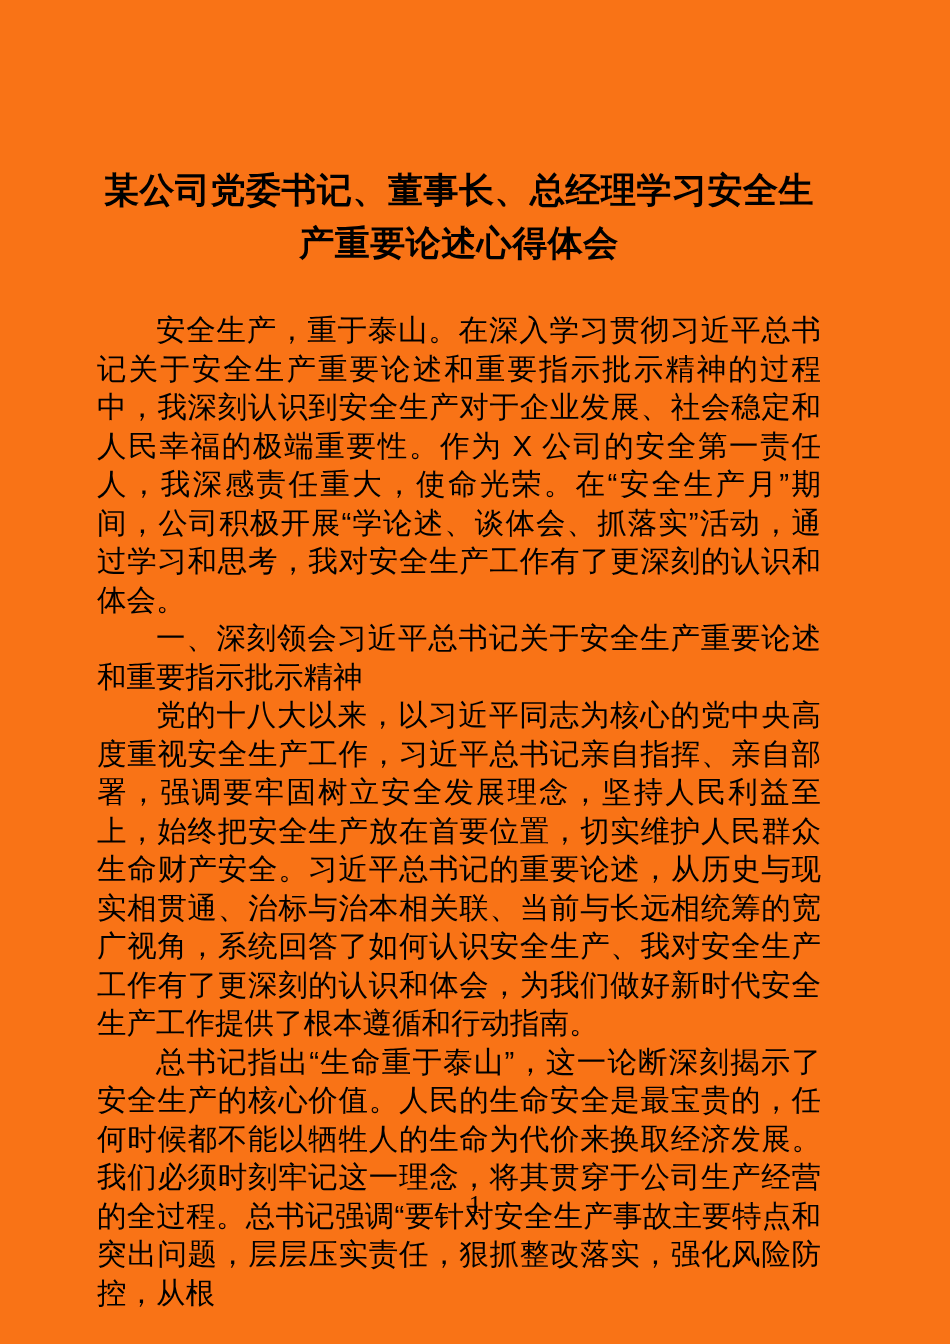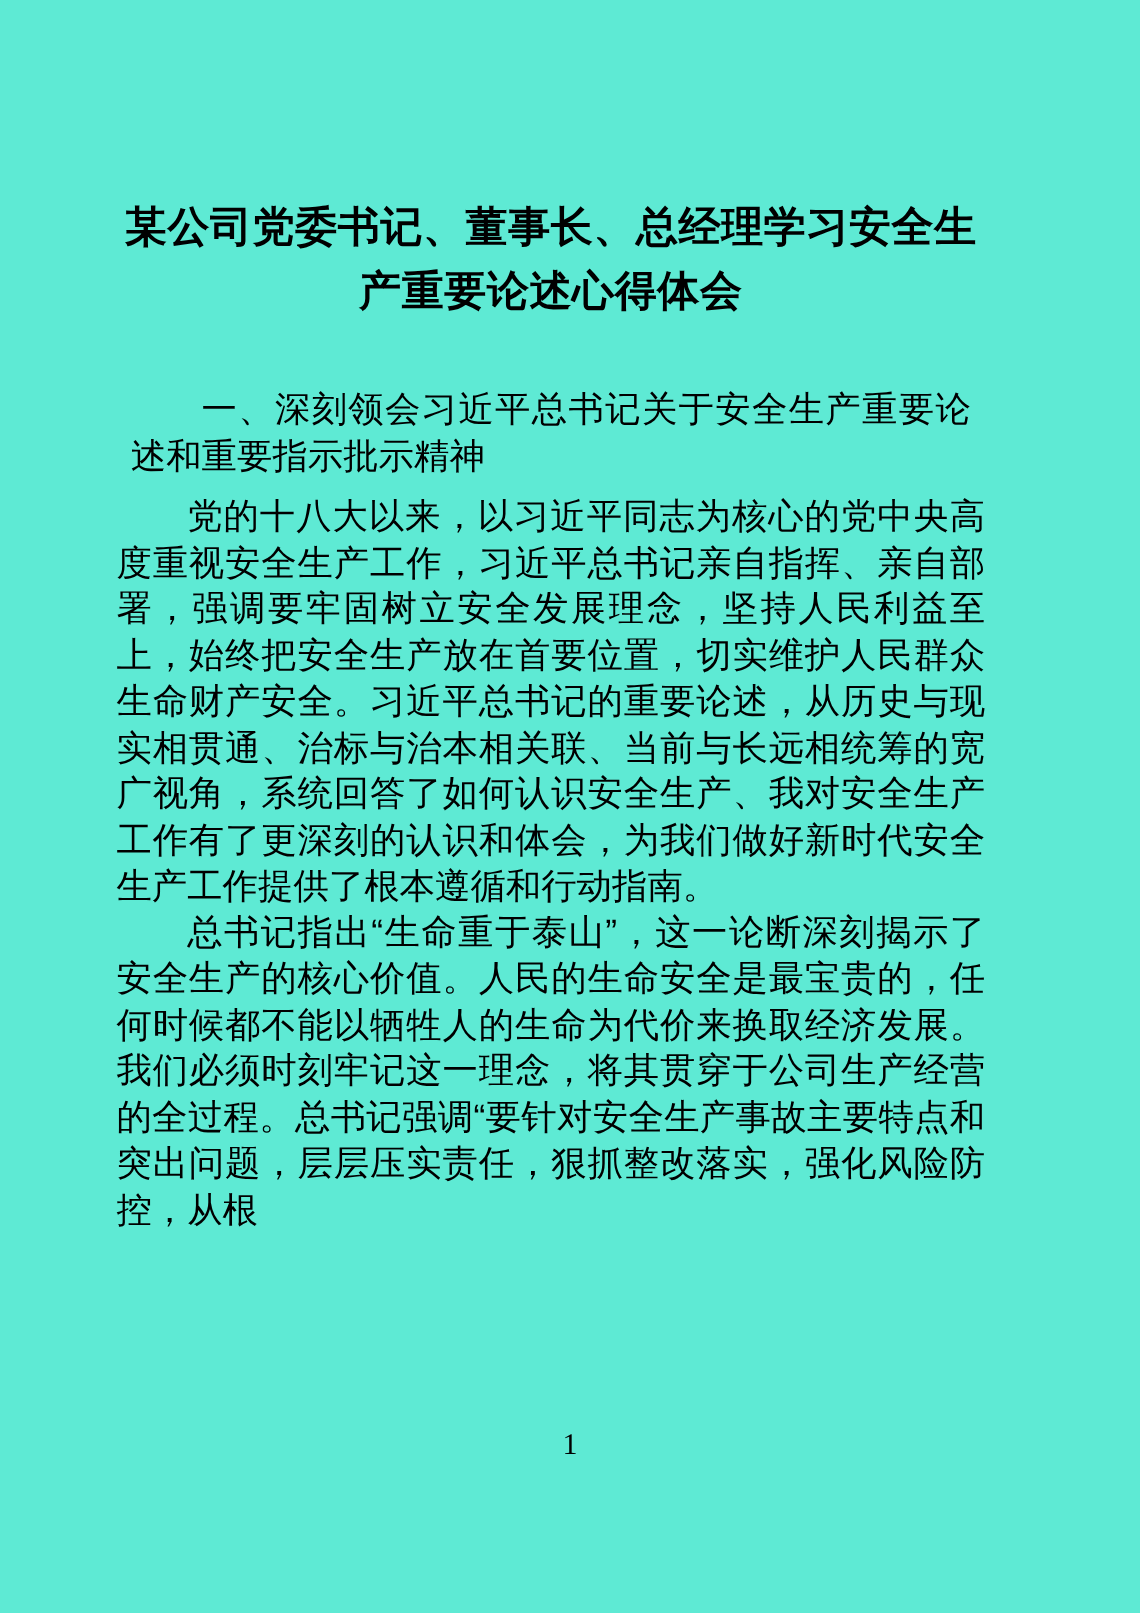--- a/index.html
+++ b/index.html
@@ -14,21 +14,21 @@
     overflow: hidden;
     font-family: "Liberation Sans", "DejaVu Sans", sans-serif;
     color: #000000;
     -webkit-font-smoothing: antialiased;
   }
 
   .page {
     position: relative;
     width: 950px;
     height: 1344px;
-    background: #5eead4;
+    background: #f97316;
     box-sizing: border-box;
   }
 
   
   .doc-body {
     position: absolute;
     left: 97px;
     top: 0;
     width: 724px;
   }
@@ -60,21 +60,21 @@
     line-height: 38.5px;
     color: #000000;
     text-align: justify;
     text-justify: inter-character;
     text-indent: 59px;
     word-break: break-all;
     white-space: pre-wrap;
   }
 
   .section-heading {
-    margin: 12px;
+    margin: 0;
     padding: 0;
     font-family: "Liberation Sans", "DejaVu Sans", sans-serif;
     font-weight: normal;
     font-size: 29.5px;
     line-height: 38.5px;
     color: #000000;
     text-align: justify;
     text-justify: inter-character;
     text-indent: 59px;
     word-break: break-all;
@@ -97,20 +97,21 @@
 <body>
 
 <div class="page">
 
   <div class="doc-body">
 
     <h1 class="doc-title">某公司党委书记、董事长、总经理学习安全生产重要论述心得体会</h1>
 
     <div class="title-spacer"></div>
 
+    <p class="para">安全生产，重于泰山。在深入学习贯彻习近平总书记关于安全生产重要论述和重要指示批示精神的过程中，我深刻认识到安全生产对于企业发展、社会稳定和人民幸福的极端重要性。作为 X 公司的安全第一责任人，我深感责任重大，使命光荣。在“安全生产月”期间，公司积极开展“学论述、谈体会、抓落实”活动，通过学习和思考，我对安全生产工作有了更深刻的认识和体会。</p>
 
     <p class="section-heading">一、深刻领会习近平总书记关于安全生产重要论述和重要指示批示精神</p>
 
     <p class="para">党的十八大以来，以习近平同志为核心的党中央高度重视安全生产工作，习近平总书记亲自指挥、亲自部署，强调要牢固树立安全发展理念，坚持人民利益至上，始终把安全生产放在首要位置，切实维护人民群众生命财产安全。习近平总书记的重要论述，从历史与现实相贯通、治标与治本相关联、当前与长远相统筹的宽广视角，系统回答了如何认识安全生产、我对安全生产工作有了更深刻的认识和体会，为我们做好新时代安全生产工作提供了根本遵循和行动指南。</p>
 
     <p class="para">总书记指出“生命重于泰山”，这一论断深刻揭示了安全生产的核心价值。人民的生命安全是最宝贵的，任何时候都不能以牺牲人的生命为代价来换取经济发展。我们必须时刻牢记这一理念，将其贯穿于公司生产经营的全过程。总书记强调“要针对安全生产事故主要特点和突出问题，层层压实责任，狠抓整改落实，强化风险防控，从根</p>
 
   </div>
 
   <div class="page-number">1</div>

